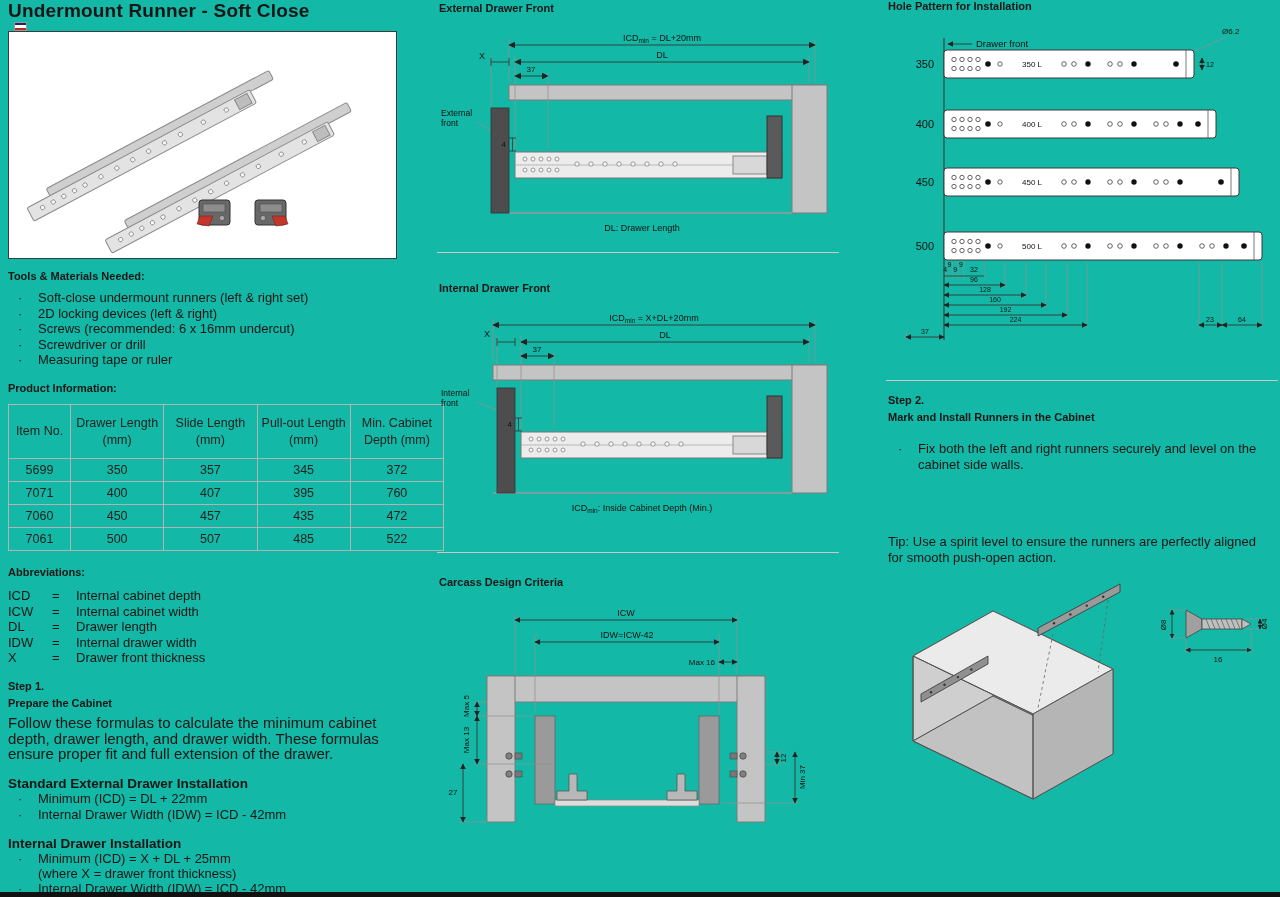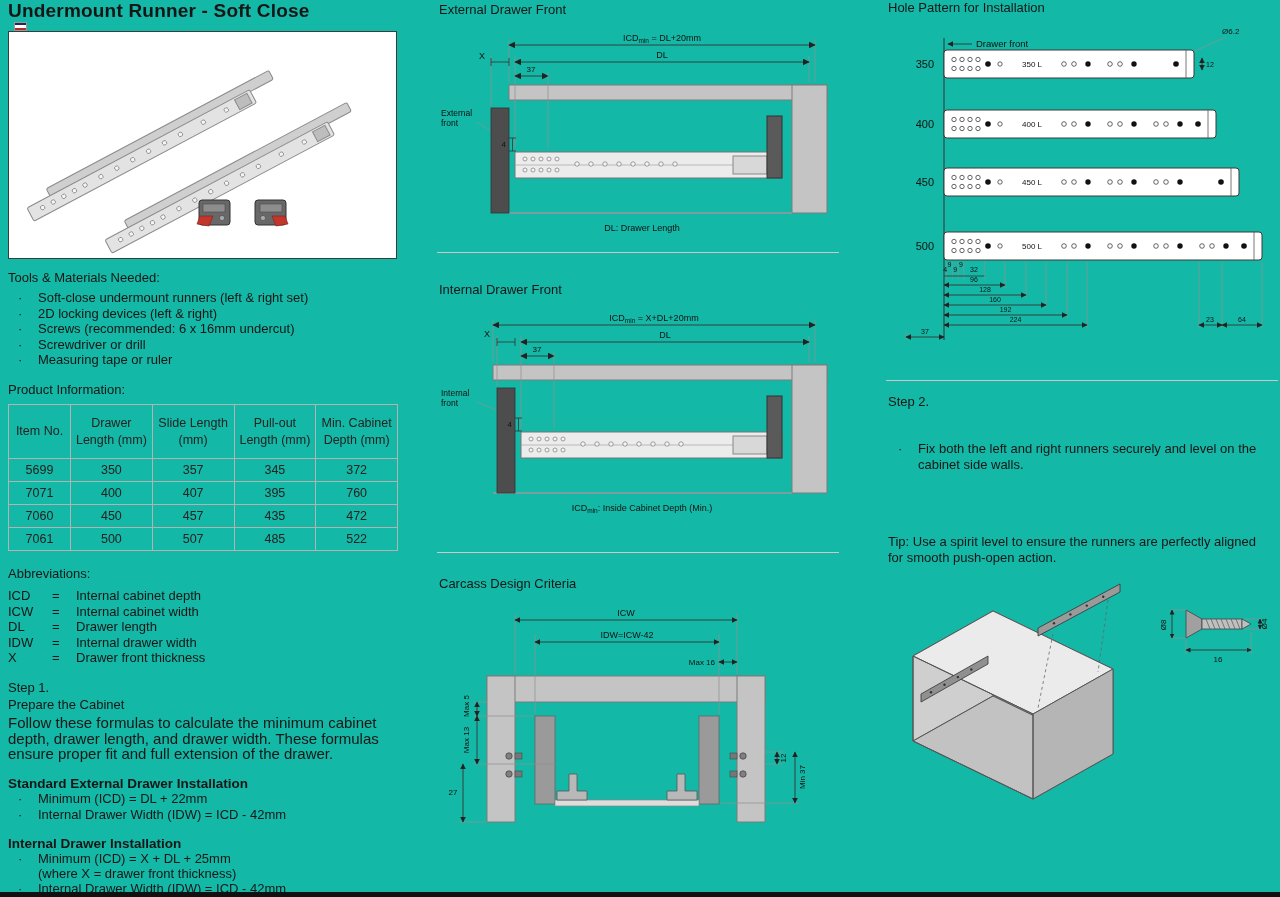--- a/index.html
+++ b/index.html
@@ -7,37 +7,37 @@
   html,body{background:#fff}
   body{font-family:"Liberation Sans",sans-serif;color:#161616;-webkit-font-smoothing:antialiased}
   .page{position:relative;width:1280px;height:897px;background:#14b8a6;overflow:hidden}
   .col{position:absolute;top:0;height:897px}
   .col-left{left:8px;width:422px}
   .col-mid{left:437px;width:402px}
   .col-right{left:886px;width:392px}
   .abs{position:absolute}
 
   .h1{font-size:19px;font-weight:700;letter-spacing:.2px}
-  .h-sec{font-size:13px;font-weight:400}
+  .h-sec{font-size:11px;font-weight:700}
   .h-sub{font-size:13.5px;font-weight:700}
   .body-txt{font-size:15px;line-height:15.5px}
   .tip{font-size:13px;line-height:15.5px;}
 
   .flag{width:13px;height:9px;border:1px solid #9a9a9a;display:flex;flex-direction:column;overflow:hidden}
   .flag span{flex:1}
   .flag .f1{background:#20295e}.flag .f2{background:#fff}.flag .f3{background:#a8322b}
 
   .imgbox{border:1px solid #3c3c3c;background:#fff}
 
   .b-row{display:flex;font-size:13px;line-height:15.5px}
   .b-dot{flex:none;width:30px;padding-left:10px}
   .b-dot::before{content:"\00B7"}
   .b-row.cont .b-dot::before{content:""}
 
-  .ptable{border-collapse:collapse;width:390px;font-size:12.5px;color:#222;table-layout:fixed}
+  .ptable{border-collapse:collapse;width:436px;font-size:12.5px;color:#222;table-layout:fixed}
   .ptable th,.ptable td{border:1px solid #b3b3b3;text-align:center;vertical-align:middle;font-weight:400;padding:2px 3px}
   .ptable th{height:54px;line-height:1.3}
   .ptable td{height:23px}
   .ptable .c0{width:62px}
 
   .abbr-row{display:flex;font-size:13px;line-height:15.5px}
   .abbr-k{flex:none;width:44px}
   .abbr-eq{flex:none;width:24px}
 
   .rule{position:absolute;height:1px;background:#c9c9c9}
@@ -631,20 +631,21 @@
         <line class="dim" x1="313" y1="303" x2="336" y2="303" marker-start="url(#arD)" marker-end="url(#arD)"></line>
         <text class="t7 mid" x="324" y="300">23</text>
         <line class="dim" x1="336" y1="303" x2="376" y2="303" marker-start="url(#arD)" marker-end="url(#arD)"></line>
         <text class="t7 mid" x="356" y="300">64</text>
       </g>
     </svg>
 
     <div class="rule" style="left:0;top:380px;width:392px"></div>
 
     <div class="abs h-sec" style="left:2px;top:394px">Step 2.</div>
+    <div class="abs h-sec" style="left:2px;top:411px">Mark and Install Runners in the Cabinet</div>
 
     <div class="abs" style="left:2px;top:441px;width:388px">
       <div class="b-row">
           <span class="b-dot"></span>
           <span>Fix both the left and right runners securely and level on the cabinet side walls.</span>
         </div>
     </div>
 
     <div class="abs tip" style="left:2px;top:534px;width:382px">Tip: Use a spirit level to ensure the runners are perfectly aligned for smooth push-open action.</div>
 

